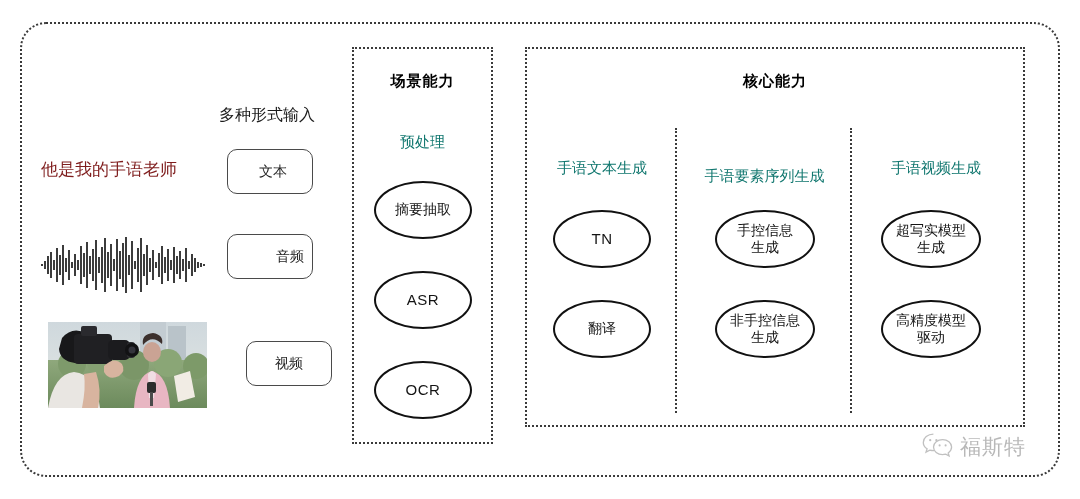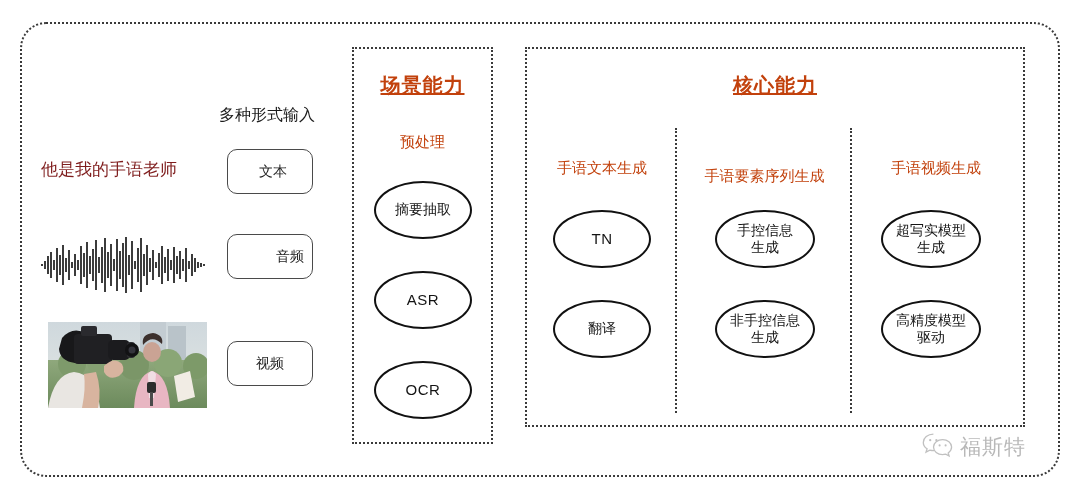--- a/index.html
+++ b/index.html
@@ -39,43 +39,42 @@
     background: transparent;
   }
   .panel-scene { left: 352px; top: 47px; width: 141px; height: 397px; }
   .panel-core  { left: 525px; top: 47px; width: 500px; height: 380px; }
 
   .panel-title {
     position: absolute;
     width: 100%;
     text-align: center;
     font-weight: bold;
-    font-size: 20px;
+    font-size: 15px;
     letter-spacing: 1px;
-    color: #c2410c;
-    text-decoration: underline;
+    color: #000000;
   }
   .panel-scene .panel-title { top: 23px; }
   .panel-core  .panel-title { top: 23px; }
 
   
   .vsep {
     position: absolute;
     top: 79px;
     height: 285px;
     border-left: 2px dotted #3a3a3a;
   }
   .vsep-1 { left: 148px; }
   .vsep-2 { left: 323px; }
 
   
   .col-head {
     position: absolute;
     font-size: 15px;
-    color: #c2410c;
+    color: #0f766e;
     white-space: nowrap;
     text-align: center;
   }
 
   
   .ellipse {
     position: absolute;
     border: 2.6px solid #111111;
     border-radius: 50%;
     box-sizing: border-box;
@@ -119,21 +118,21 @@
     box-sizing: border-box;
     display: flex;
     align-items: center;
     justify-content: center;
     font-size: 14px;
     color: #1f1f1f;
     background: #ffffff;
   }
   .pill-text  { top: 149px; padding-left: 6px; }
   .pill-audio { top: 234px; padding-left: 40px; }
-  .pill-video { top: 341px; }
+  .pill-video { top: 341px; margin-left: 19px; }
 
   
   .waveform {
     position: absolute;
     left: 40px;
     top: 236px;
     width: 168px;
     height: 58px;
   }
 

